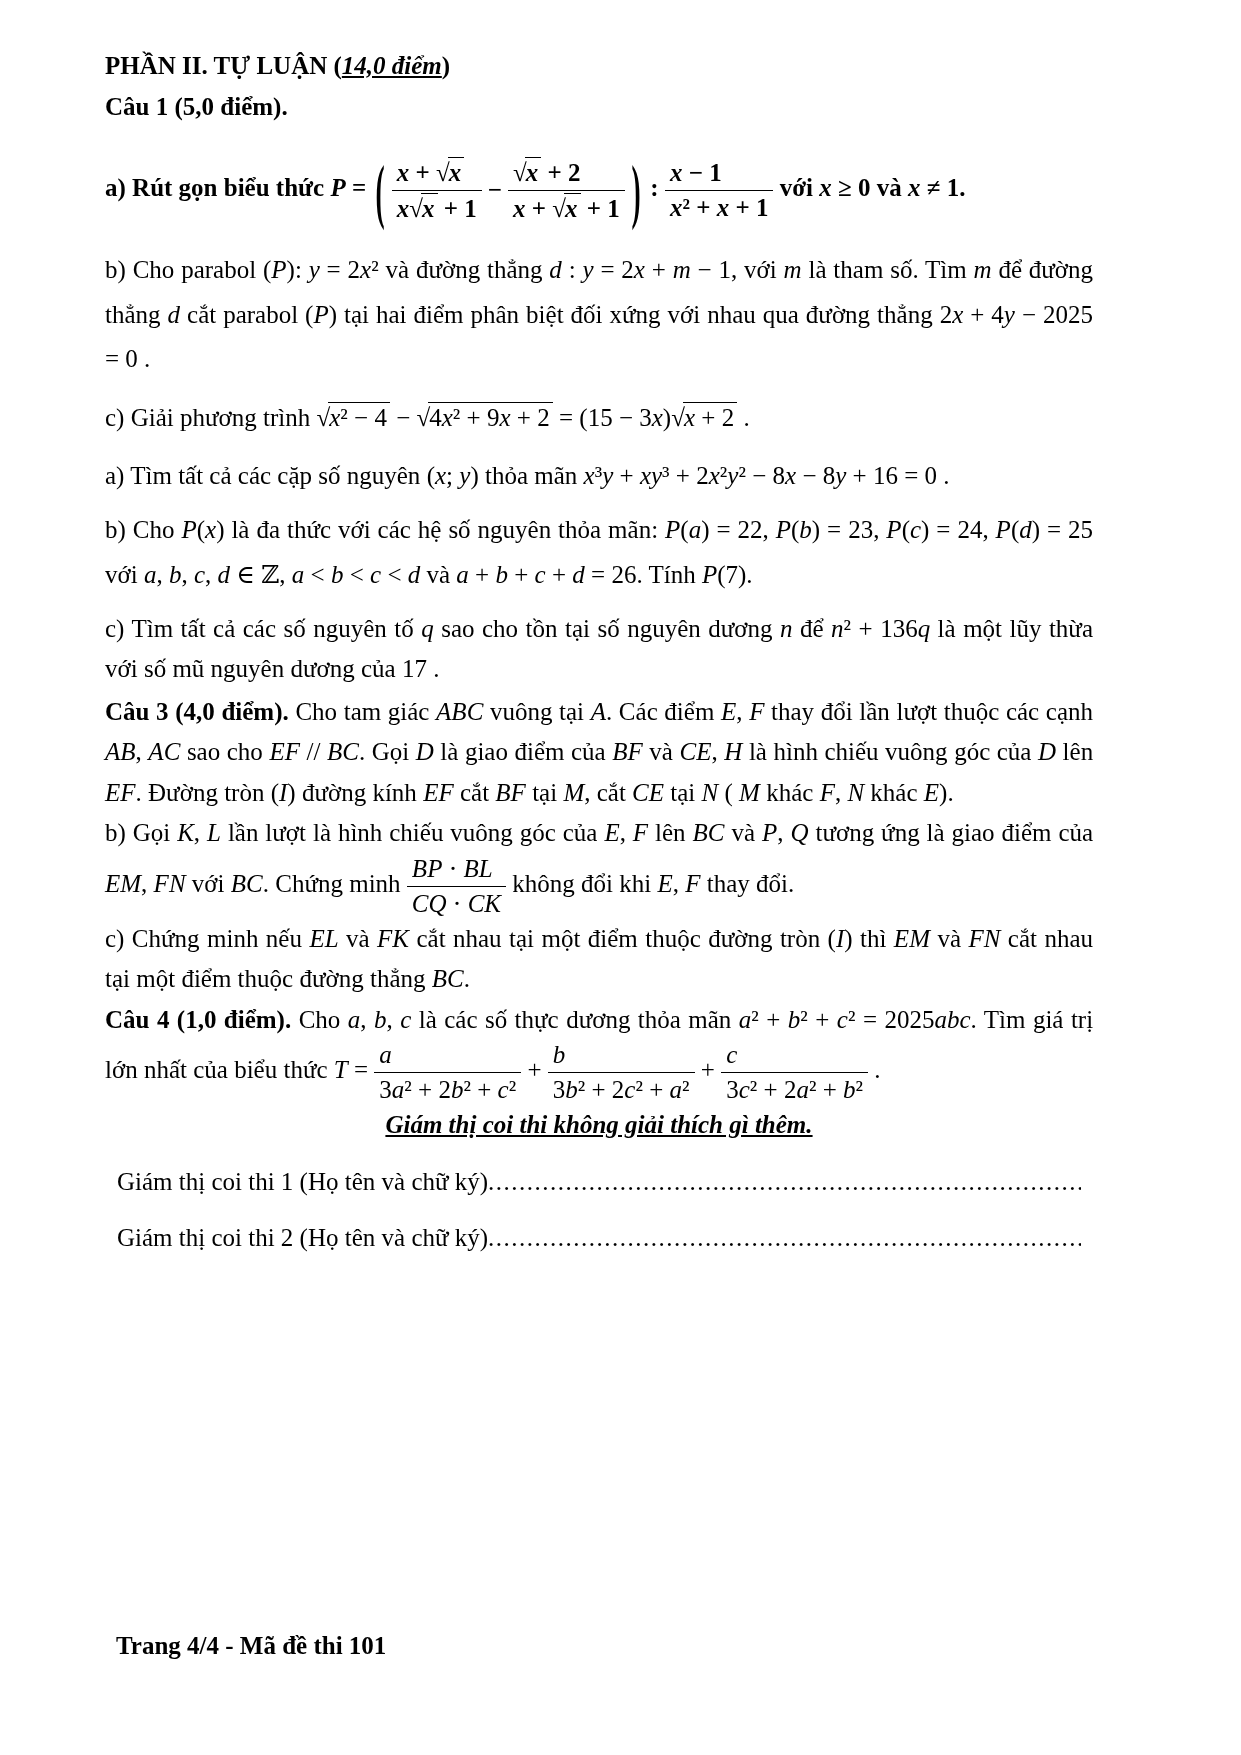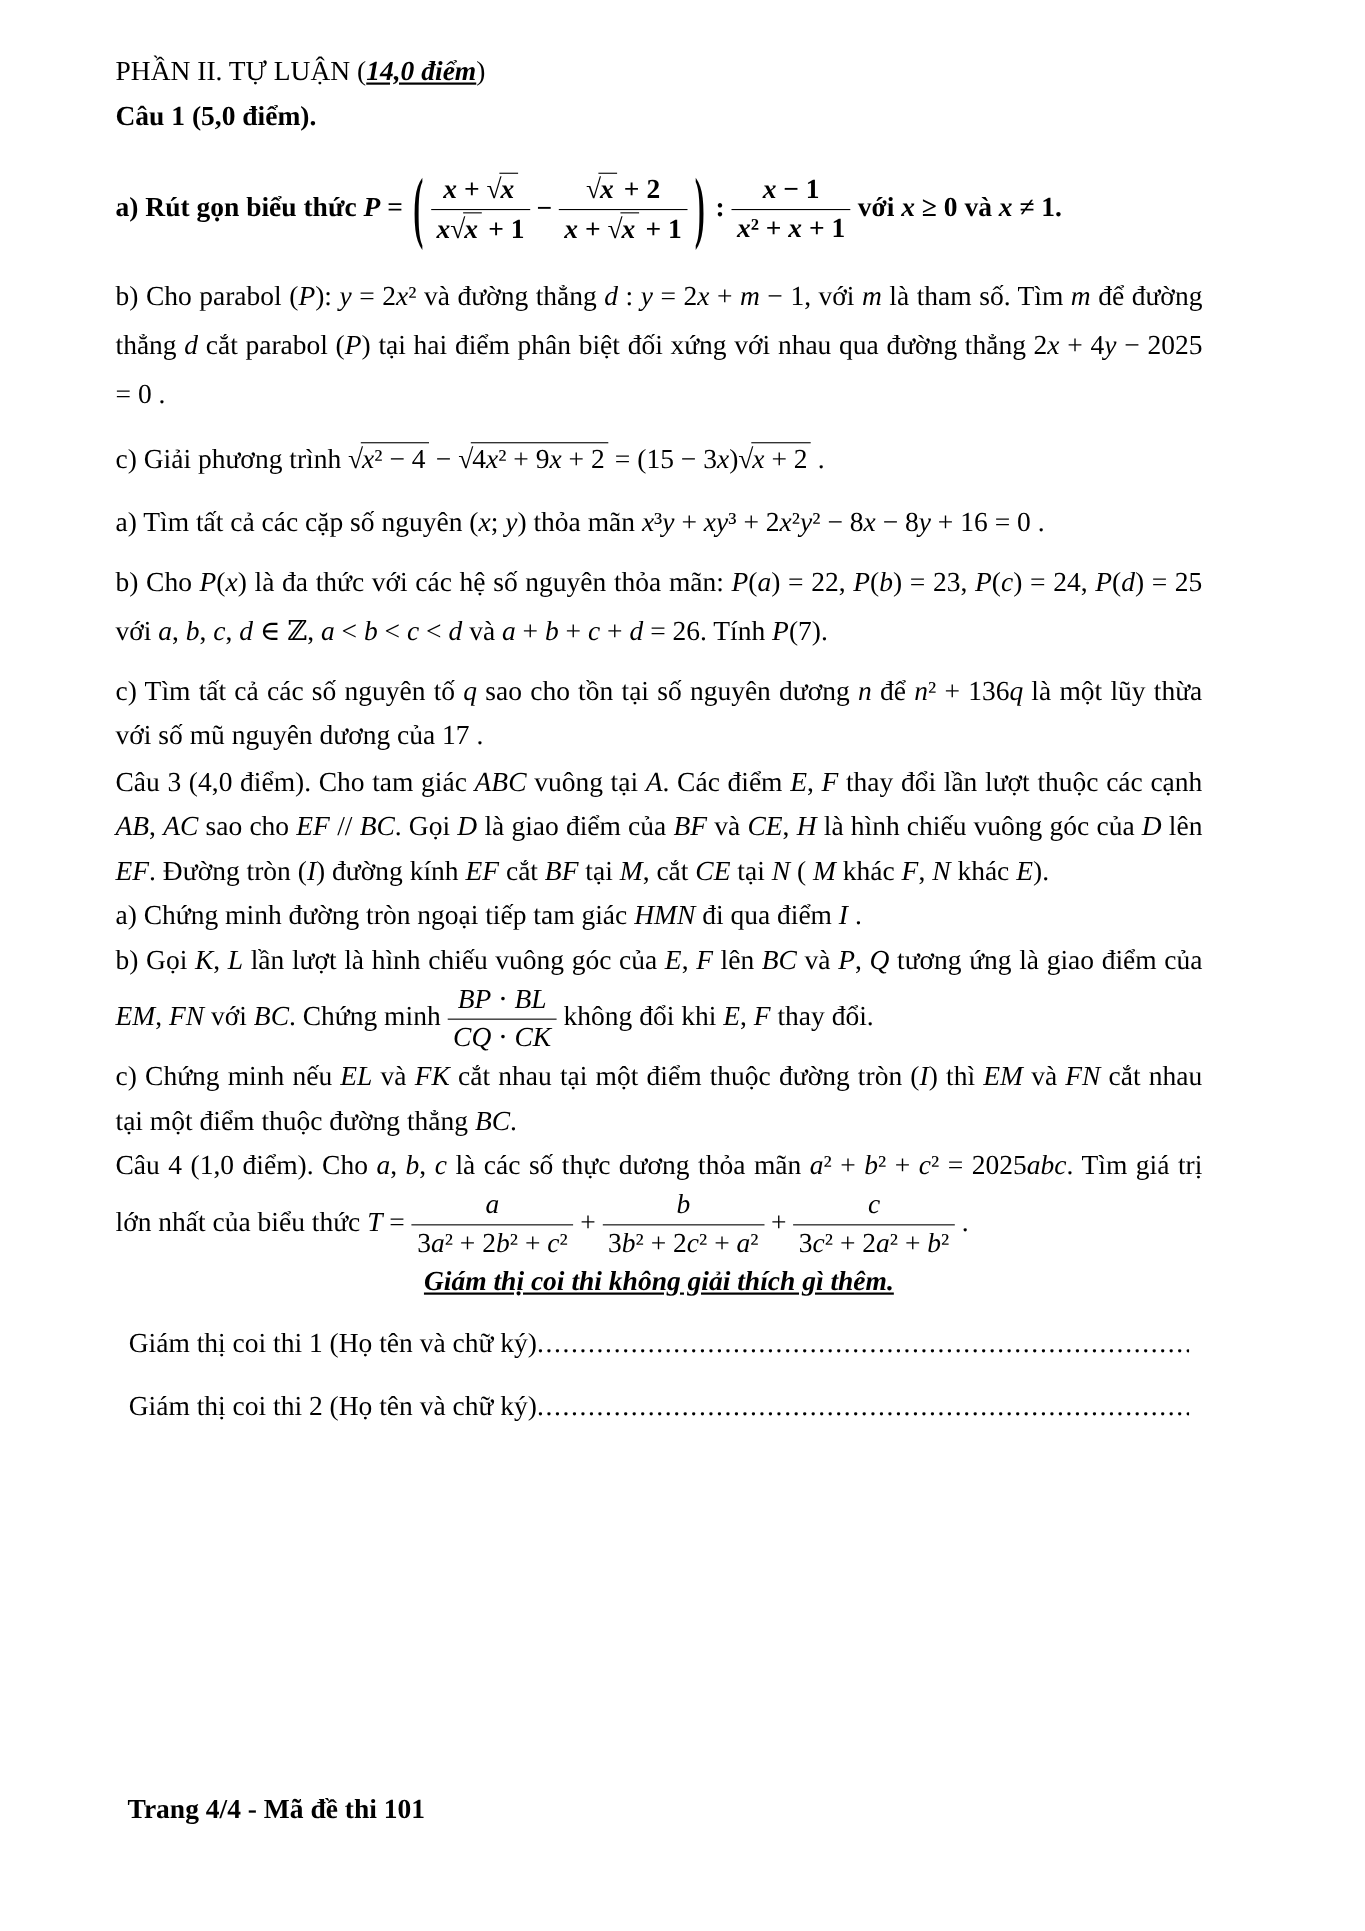--- a/index.html
+++ b/index.html
@@ -9,34 +9,34 @@
     background:#ffffff;
     color:#000;
     font-family:"Liberation Serif","DejaVu Serif",serif;
     font-size:25px;
     line-height:1.62;
     overflow:hidden;
   }
   .content { padding:46px 148px 0 105px; }
   p.para { margin:0; }
   .justify { text-align:justify; }
-  .bold { font-weight:400; }
+  .bold { font-weight:700; }
   .bi { font-weight:700; font-style:italic;text-decoration:underline; }
   .q-title { font-weight:700; margin:0; }
   .mt { margin-top:12px; }
   .center { text-align:center; }
   
   .mi { font-style:italic; }
   .mo { font-style:normal; }
   .m  { white-space:normal; }
   
   .f-line { margin:30px 0 24px;font-weight:bold; }
   .f-line2 { margin:16px 0 18px; }
   
-  .frac { display:inline-block; vertical-align:middle; text-align:center; line-height:1.2; }
+  .frac { display:inline-block; vertical-align:middle; text-align:left; line-height:1.2; }
   .fnum { display:block; padding:0 5px 2px; border-bottom:1.5px solid #000; white-space:nowrap; }
   .fden { display:block; padding:2px 5px 0; white-space:nowrap; }
   
   .grp { display:inline-flex; align-items:center; vertical-align:middle; }
   .grp > * { margin:0 3px; }
   .bigp { display:inline-block; transform:scaleY(2.9) scaleX(1.1); transform-origin:center;
           line-height:1; font-style:normal; padding:0 1px; }
   
   .sqrt { display:inline-block; white-space:nowrap; }
   .sq-sign { font-style:normal; }
@@ -78,21 +78,20 @@
 
 
     <p class="para" style="margin:4px 0 10px;"><span>a) Tìm tất cả các cặp số nguyên </span><span class="m"><span class="mo">(</span><span class="mi">x</span><span class="mo">;</span><span class="mo"> </span><span class="mi">y</span><span class="mo">)</span><span class="mo"> </span></span><span>thỏa mãn </span><span class="m"><span class="mi">x</span><span class="mo">³</span><span class="mi">y</span><span class="mo"> </span><span class="mo">+</span><span class="mo"> </span><span class="mi">x</span><span class="mi">y</span><span class="mo">³</span><span class="mo"> </span><span class="mo">+</span><span class="mo"> </span><span class="mo">2</span><span class="mi">x</span><span class="mo">²</span><span class="mi">y</span><span class="mo">²</span><span class="mo"> </span><span class="mo">−</span><span class="mo"> </span><span class="mo">8</span><span class="mi">x</span><span class="mo"> </span><span class="mo">−</span><span class="mo"> </span><span class="mo">8</span><span class="mi">y</span><span class="mo"> </span><span class="mo">+</span><span class="mo"> </span><span class="mo">1</span><span class="mo">6</span><span class="mo"> </span><span class="mo">=</span><span class="mo"> </span><span class="mo">0</span></span><span> .</span></p>
 
     <p class="para justify" style="line-height:1.8; margin-bottom:12px;"><span>b) Cho </span><span class="m"><span class="mi">P</span><span class="mo">(</span><span class="mi">x</span><span class="mo">)</span><span class="mo"> </span></span><span>là đa thức với các hệ số nguyên thỏa mãn: </span><span class="m"><span class="mi">P</span><span class="mo">(</span><span class="mi">a</span><span class="mo">)</span><span class="mo"> </span><span class="mo">=</span><span class="mo"> </span><span class="mo">2</span><span class="mo">2</span><span class="mo">,</span><span class="mo"> </span><span class="mi">P</span><span class="mo">(</span><span class="mi">b</span><span class="mo">)</span><span class="mo"> </span><span class="mo">=</span><span class="mo"> </span><span class="mo">2</span><span class="mo">3</span><span class="mo">,</span><span class="mo"> </span><span class="mi">P</span><span class="mo">(</span><span class="mi">c</span><span class="mo">)</span><span class="mo"> </span><span class="mo">=</span><span class="mo"> </span><span class="mo">2</span><span class="mo">4</span><span class="mo">,</span><span class="mo"> </span><span class="mi">P</span><span class="mo">(</span><span class="mi">d</span><span class="mo">)</span><span class="mo"> </span><span class="mo">=</span><span class="mo"> </span><span class="mo">2</span><span class="mo">5</span><span class="mo"> </span></span><span>với </span><span class="m"><span class="mi">a</span><span class="mo">,</span><span class="mo"> </span><span class="mi">b</span><span class="mo">,</span><span class="mo"> </span><span class="mi">c</span><span class="mo">,</span><span class="mo"> </span><span class="mi">d</span><span class="mo"> </span><span class="mo">∈</span><span class="mo"> </span><span class="mo">ℤ</span><span class="mo">,</span><span class="mo"> </span></span><span class="m"><span class="mi">a</span><span class="mo"> </span><span class="mo">&lt;</span><span class="mo"> </span><span class="mi">b</span><span class="mo"> </span><span class="mo">&lt;</span><span class="mo"> </span><span class="mi">c</span><span class="mo"> </span><span class="mo">&lt;</span><span class="mo"> </span><span class="mi">d</span><span class="mo"> </span></span><span>và </span><span class="m"><span class="mi">a</span><span class="mo"> </span><span class="mo">+</span><span class="mo"> </span><span class="mi">b</span><span class="mo"> </span><span class="mo">+</span><span class="mo"> </span><span class="mi">c</span><span class="mo"> </span><span class="mo">+</span><span class="mo"> </span><span class="mi">d</span><span class="mo"> </span><span class="mo">=</span><span class="mo"> </span><span class="mo">2</span><span class="mo">6</span></span><span>. Tính </span><span class="m"><span class="mi">P</span><span class="mo">(</span><span class="mo">7</span><span class="mo">)</span></span><span>.</span></p>
 
     <p class="para justify" style="margin-bottom:2px;"><span>c) Tìm tất cả các số nguyên tố </span><span class="m"><span class="mi">q</span><span class="mo"> </span></span><span>sao cho tồn tại số nguyên dương </span><span class="m"><span class="mi">n</span><span class="mo"> </span></span><span>để </span><span class="m"><span class="mi">n</span><span class="mo">²</span><span class="mo"> </span><span class="mo">+</span><span class="mo"> </span><span class="mo">1</span><span class="mo">3</span><span class="mo">6</span><span class="mi">q</span><span class="mo"> </span></span><span>là một lũy thừa với số mũ nguyên dương của 17 .</span></p>
 
     <p class="para justify"><span class="bold">Câu 3 (4,0 điểm). </span><span>Cho tam giác </span><span class="m"><span class="mi">A</span><span class="mi">B</span><span class="mi">C</span><span class="mo"> </span></span><span>vuông tại </span><span class="m"><span class="mi">A</span></span><span>. Các điểm </span><span class="m"><span class="mi">E</span><span class="mo">,</span><span class="mo"> </span><span class="mi">F</span><span class="mo"> </span></span><span>thay đổi lần lượt thuộc các cạnh </span><span class="m"><span class="mi">A</span><span class="mi">B</span><span class="mo">,</span><span class="mo"> </span><span class="mi">A</span><span class="mi">C</span><span class="mo"> </span></span><span>sao cho </span><span class="m"><span class="mi">E</span><span class="mi">F</span><span class="mo"> </span><span class="mo">/</span><span class="mo">/</span><span class="mo"> </span><span class="mi">B</span><span class="mi">C</span></span><span>. Gọi </span><span class="m"><span class="mi">D</span><span class="mo"> </span></span><span>là giao điểm của </span><span class="m"><span class="mi">B</span><span class="mi">F</span><span class="mo"> </span></span><span>và </span><span class="m"><span class="mi">C</span><span class="mi">E</span></span><span>, </span><span class="m"><span class="mi">H</span><span class="mo"> </span></span><span>là hình chiếu vuông góc của </span><span class="m"><span class="mi">D</span><span class="mo"> </span></span><span>lên </span><span class="m"><span class="mi">E</span><span class="mi">F</span></span><span>. Đường tròn </span><span class="m"><span class="mo">(</span><span class="mi">I</span><span class="mo">)</span><span class="mo"> </span></span><span>đường kính </span><span class="m"><span class="mi">E</span><span class="mi">F</span><span class="mo"> </span></span><span>cắt </span><span class="m"><span class="mi">B</span><span class="mi">F</span><span class="mo"> </span></span><span>tại </span><span class="m"><span class="mi">M</span></span><span>, cắt </span><span class="m"><span class="mi">C</span><span class="mi">E</span><span class="mo"> </span></span><span>tại </span><span class="m"><span class="mi">N</span><span class="mo"> </span></span><span>( </span><span class="m"><span class="mi">M</span><span class="mo"> </span></span><span>khác </span><span class="m"><span class="mi">F</span></span><span>, </span><span class="m"><span class="mi">N</span><span class="mo"> </span></span><span>khác </span><span class="m"><span class="mi">E</span></span><span>).</span></p>
 
-    <p class="para"><span>a) Chứng minh đường tròn ngoại tiếp tam giác </span><span class="m"><span class="mi">H</span><span class="mi">M</span><span class="mi">N</span><span class="mo"> </span></span><span>đi qua điểm </span><span class="m"><span class="mi">I</span><span class="mo"> </span></span><span>.</span></p>
 
     <p class="para justify"><span>b) Gọi </span><span class="m"><span class="mi">K</span><span class="mo">,</span><span class="mo"> </span><span class="mi">L</span><span class="mo"> </span></span><span>lần lượt là hình chiếu vuông góc của </span><span class="m"><span class="mi">E</span><span class="mo">,</span><span class="mo"> </span><span class="mi">F</span><span class="mo"> </span></span><span>lên </span><span class="m"><span class="mi">B</span><span class="mi">C</span><span class="mo"> </span></span><span>và </span><span class="m"><span class="mi">P</span><span class="mo">,</span><span class="mo"> </span><span class="mi">Q</span><span class="mo"> </span></span><span>tương ứng là giao điểm của </span><span class="m"><span class="mi">E</span><span class="mi">M</span><span class="mo">,</span><span class="mo"> </span><span class="mi">F</span><span class="mi">N</span><span class="mo"> </span></span><span>với </span><span class="m"><span class="mi">B</span><span class="mi">C</span></span><span>. Chứng minh </span><span class="frac"><span class="fnum m"><span class="mi">B</span><span class="mi">P</span><span class="mo"> </span><span class="mo">⋅</span><span class="mo"> </span><span class="mi">B</span><span class="mi">L</span></span><span class="fden m"><span class="mi">C</span><span class="mi">Q</span><span class="mo"> </span><span class="mo">⋅</span><span class="mo"> </span><span class="mi">C</span><span class="mi">K</span></span></span><span> không đổi khi </span><span class="m"><span class="mi">E</span><span class="mo">,</span><span class="mo"> </span><span class="mi">F</span><span class="mo"> </span></span><span>thay đổi.</span></p>
 
     <p class="para justify"><span>c) Chứng minh nếu </span><span class="m"><span class="mi">E</span><span class="mi">L</span><span class="mo"> </span></span><span>và </span><span class="m"><span class="mi">F</span><span class="mi">K</span><span class="mo"> </span></span><span>cắt nhau tại một điểm thuộc đường tròn </span><span class="m"><span class="mo">(</span><span class="mi">I</span><span class="mo">)</span><span class="mo"> </span></span><span>thì </span><span class="m"><span class="mi">E</span><span class="mi">M</span><span class="mo"> </span></span><span>và </span><span class="m"><span class="mi">F</span><span class="mi">N</span><span class="mo"> </span></span><span>cắt nhau tại một điểm thuộc đường thẳng </span><span class="m"><span class="mi">B</span><span class="mi">C</span></span><span>.</span></p>
 
     <p class="para justify"><span class="bold">Câu 4 (1,0 điểm). </span><span>Cho </span><span class="m"><span class="mi">a</span><span class="mo">,</span><span class="mo"> </span><span class="mi">b</span><span class="mo">,</span><span class="mo"> </span><span class="mi">c</span><span class="mo"> </span></span><span>là các số thực dương thỏa mãn </span><span class="m"><span class="mi">a</span><span class="mo">²</span><span class="mo"> </span><span class="mo">+</span><span class="mo"> </span><span class="mi">b</span><span class="mo">²</span><span class="mo"> </span><span class="mo">+</span><span class="mo"> </span><span class="mi">c</span><span class="mo">²</span><span class="mo"> </span><span class="mo">=</span><span class="mo"> </span><span class="mo">2</span><span class="mo">0</span><span class="mo">2</span><span class="mo">5</span><span class="mi">a</span><span class="mi">b</span><span class="mi">c</span></span><span>. Tìm giá trị lớn nhất của biểu thức </span><span class="m"><span class="mi">T</span><span class="mo"> </span><span class="mo">=</span><span class="mo"> </span></span><span class="frac"><span class="fnum m"><span class="mi">a</span></span><span class="fden m"><span class="mo">3</span><span class="mi">a</span><span class="mo">²</span><span class="mo"> </span><span class="mo">+</span><span class="mo"> </span><span class="mo">2</span><span class="mi">b</span><span class="mo">²</span><span class="mo"> </span><span class="mo">+</span><span class="mo"> </span><span class="mi">c</span><span class="mo">²</span></span></span><span class="m"><span class="mo"> </span><span class="mo">+</span><span class="mo"> </span></span><span class="frac"><span class="fnum m"><span class="mi">b</span></span><span class="fden m"><span class="mo">3</span><span class="mi">b</span><span class="mo">²</span><span class="mo"> </span><span class="mo">+</span><span class="mo"> </span><span class="mo">2</span><span class="mi">c</span><span class="mo">²</span><span class="mo"> </span><span class="mo">+</span><span class="mo"> </span><span class="mi">a</span><span class="mo">²</span></span></span><span class="m"><span class="mo"> </span><span class="mo">+</span><span class="mo"> </span></span><span class="frac"><span class="fnum m"><span class="mi">c</span></span><span class="fden m"><span class="mo">3</span><span class="mi">c</span><span class="mo">²</span><span class="mo"> </span><span class="mo">+</span><span class="mo"> </span><span class="mo">2</span><span class="mi">a</span><span class="mo">²</span><span class="mo"> </span><span class="mo">+</span><span class="mo"> </span><span class="mi">b</span><span class="mo">²</span></span></span><span> .</span></p>
 
     <p class="para center bi endnote">Giám thị coi thi không giải thích gì thêm.</p>
 
     <div class="sig">

